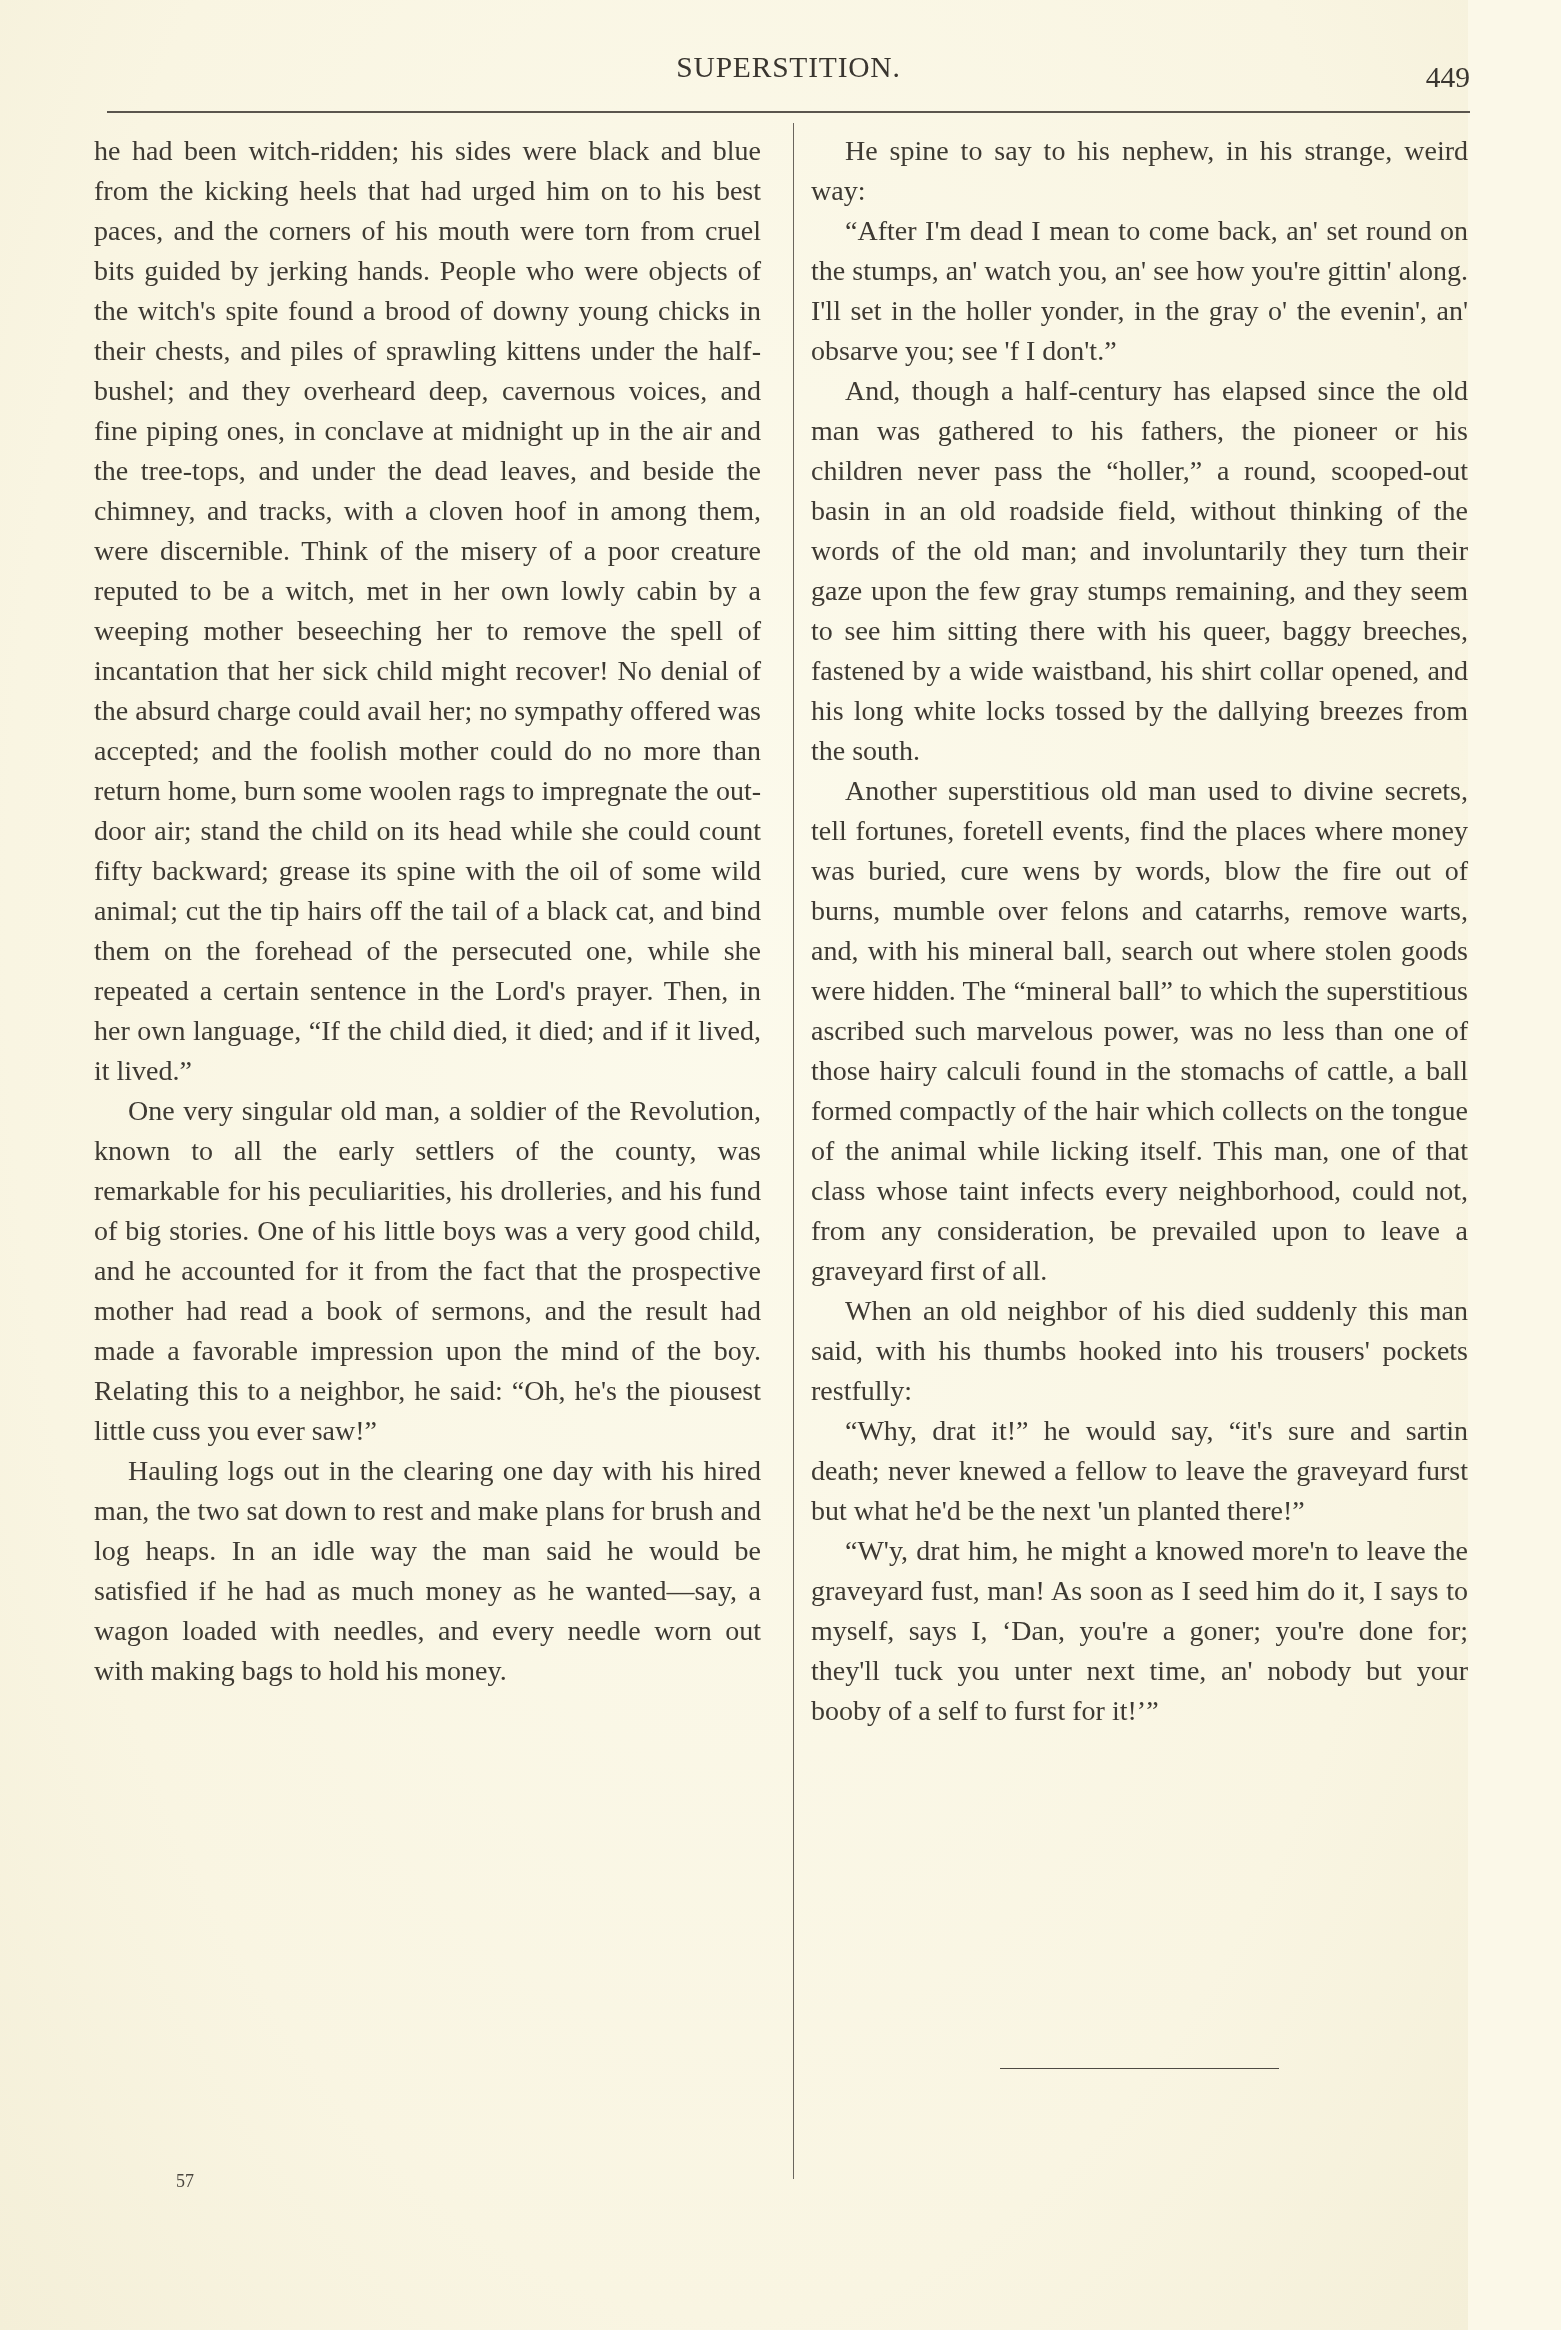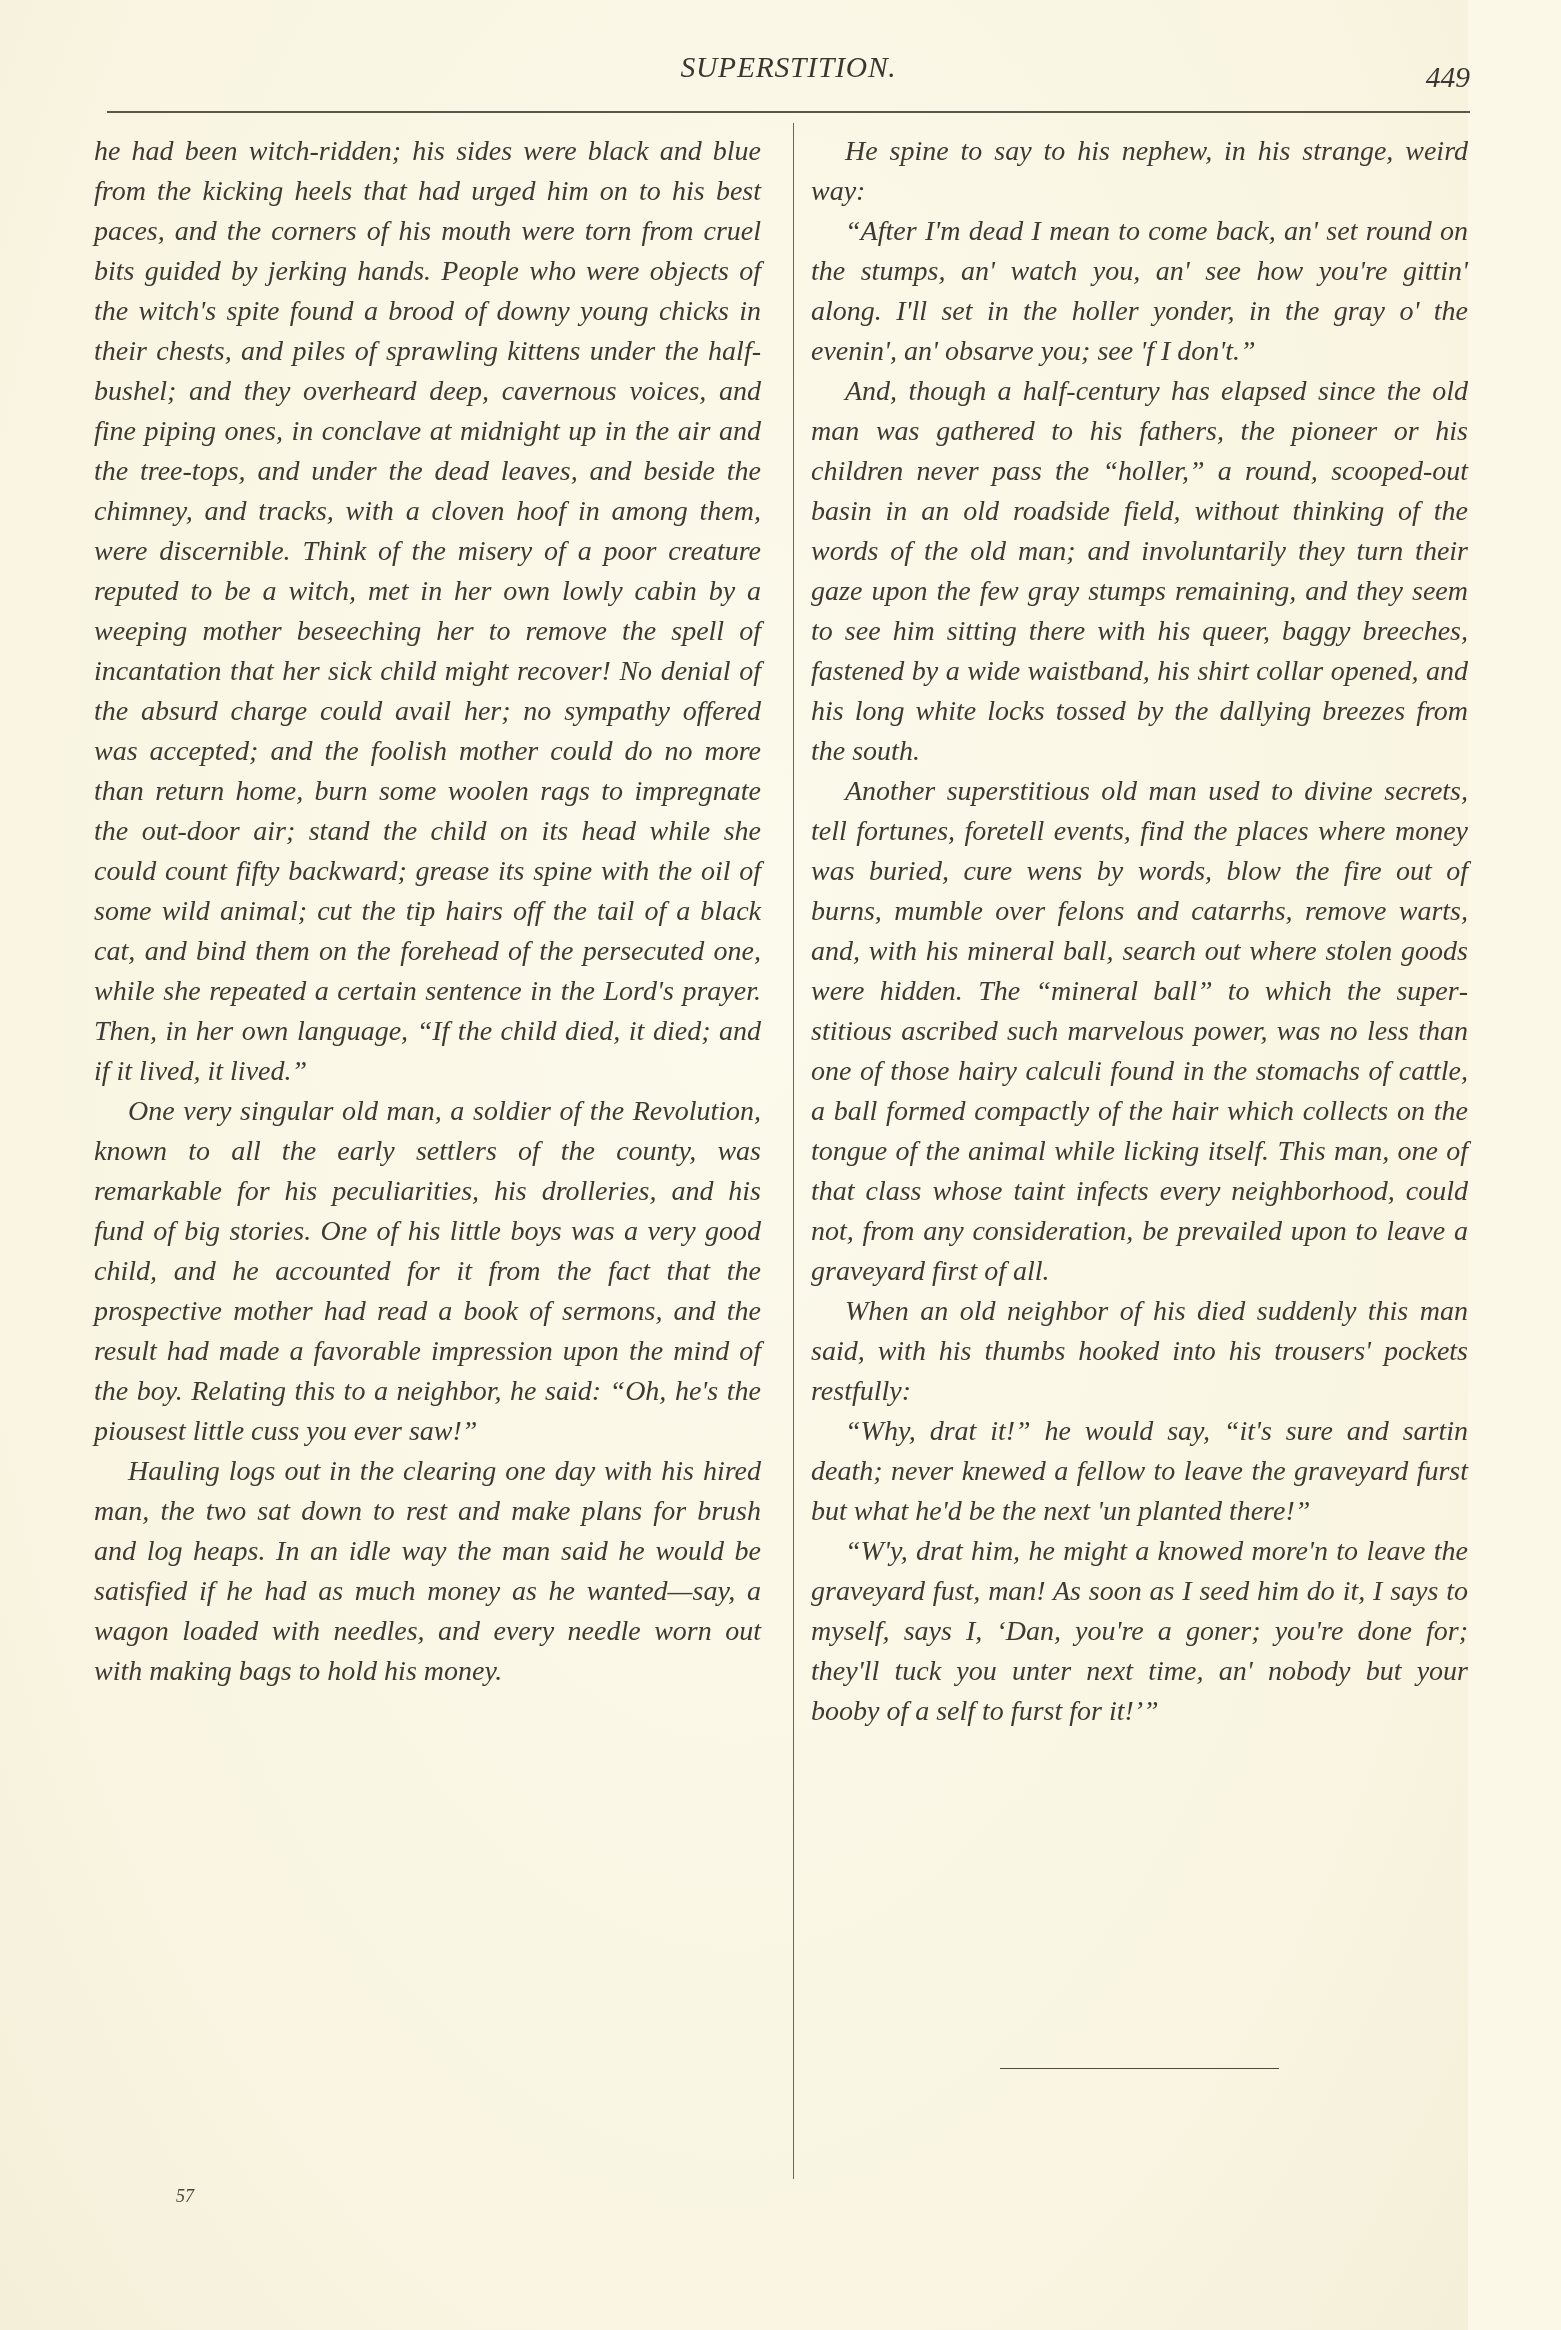--- a/index.html
+++ b/index.html
@@ -15,21 +15,20 @@
       position: relative;
       overflow: hidden;
     }
     .page {
       position: absolute;
       left: 0;
       top: 0;
       width: 1468px;
       height: 2330px;
       background: radial-gradient(ellipse at 50% 40%, #fcfaec 0%, #f9f5e2 70%, #f4efd8 100%);
-      font-style: italic;
     }
     .running-head {
       position: absolute;
       top: 51px;
       left: 107px;
       width: 1363px;
       height: 49px;
     }
     .running-title {
       position: absolute;
@@ -86,21 +85,20 @@
     }
     .para.no-indent {
       text-indent: 0;
     }
     .signature {
       position: absolute;
       left: 176px;
       top: 2171px;
       font-size: 18px;
       color: #4a463f;
-      margin-top: 15px;
     }
     .end-rule {
       position: absolute;
       left: 1000px;
       top: 2068px;
       width: 279px;
       border-top: 1.6px solid #4e4a43;
     }
   </style>
 </head>

